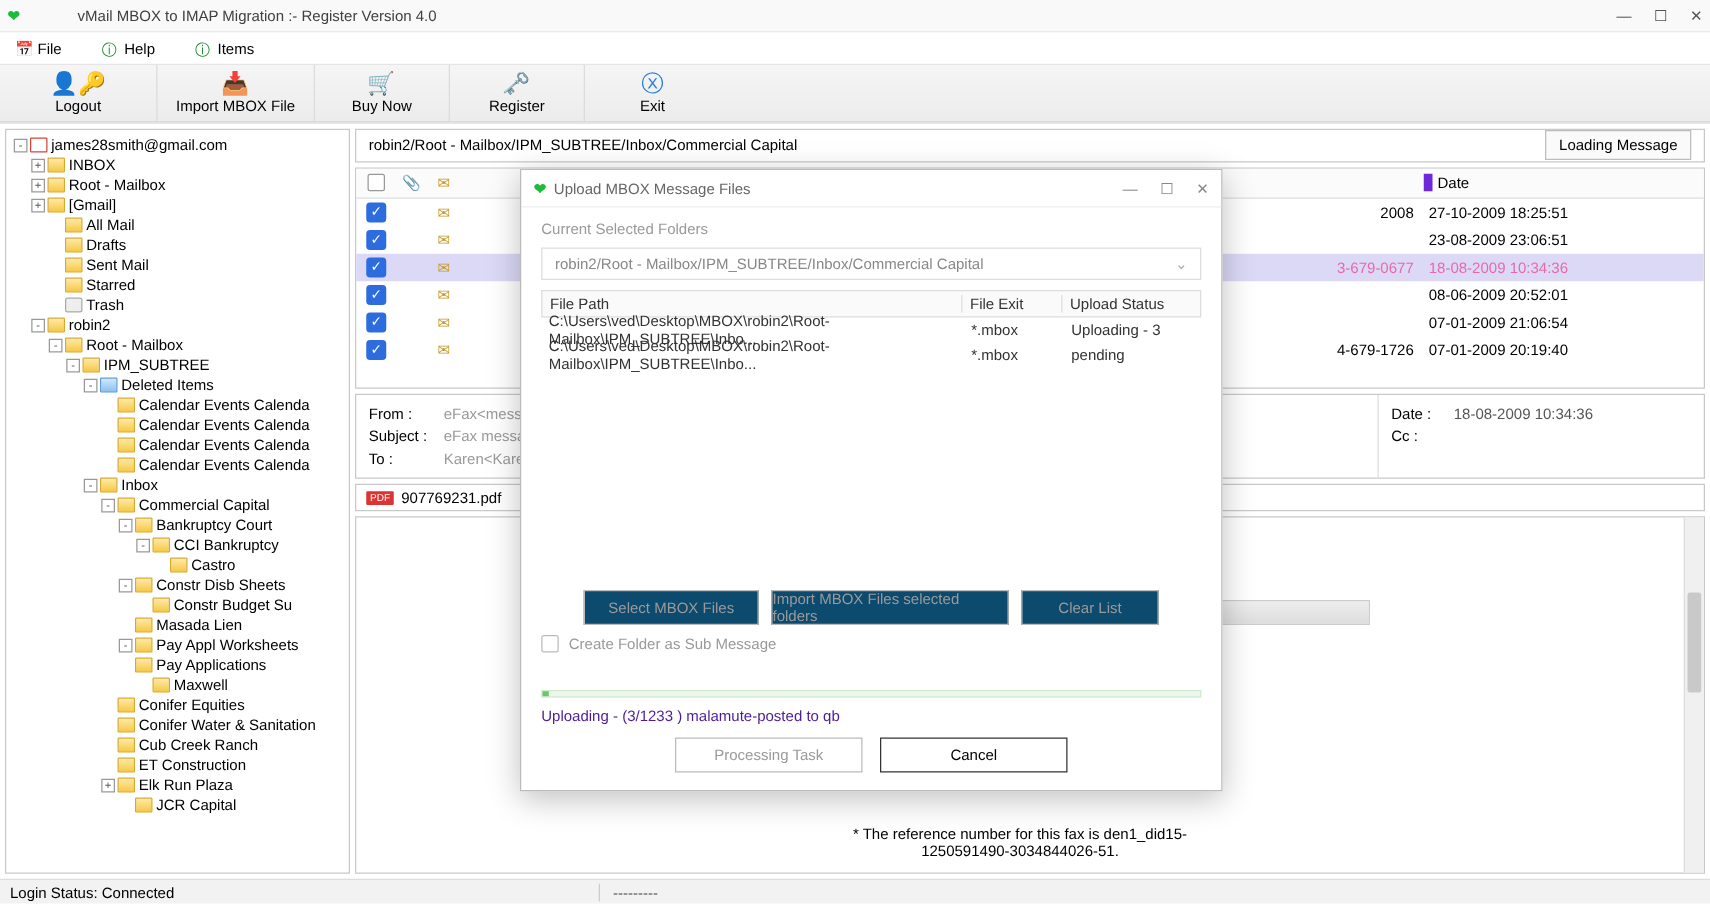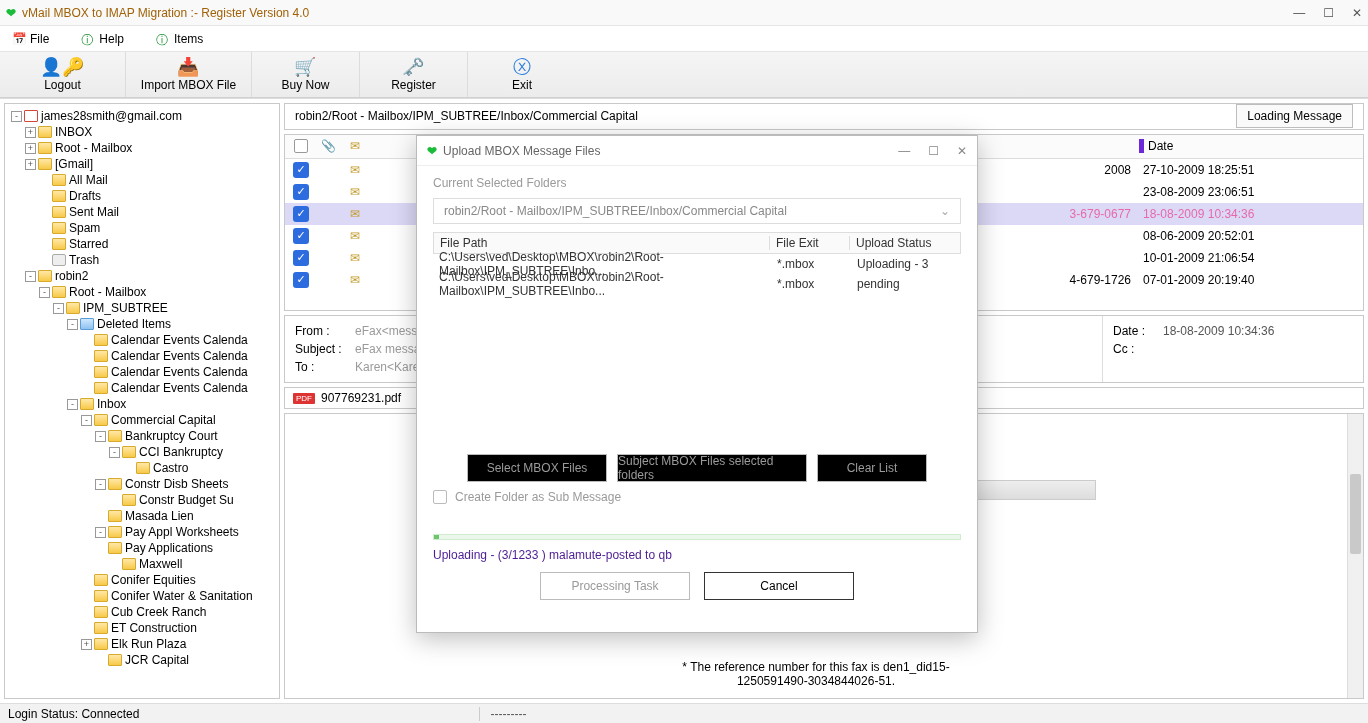--- a/index.html
+++ b/index.html
@@ -1,21 +1,21 @@
 <!DOCTYPE html>
 <html><head>
 <meta charset="utf-8">
 <style>
 * { box-sizing: border-box; margin: 0; padding: 0; font-family: "Segoe UI", Tahoma, sans-serif; font-size: 12px; }
 html, body { width: 1368px; height: 723px; overflow: hidden; background: #fff; }
 
 
 .titlebar { height: 26px; background: #f9f9f9; display: flex; align-items: center; padding: 0 6px; border-bottom: 1px solid #e5e5e5; }
 .titlebar .logo { color: #1abc3a; font-weight: bold; margin-right: 6px; }
-.titlebar .title { color: #a16207; }
+.titlebar .title { color: #404040; margin-left: 40px; }
 .titlebar .winbtns { margin-left: auto; display: flex; gap: 18px; color: #555; font-size: 14px; }
 
 
 .menubar { height: 26px; background: #fff; display: flex; align-items: center; gap: 32px; padding: 0 12px; border-bottom: 1px solid #e5e5e5; }
 .menuitem { display: flex; align-items: center; gap: 4px; color: #000; }
 .menuitem .mi-icon { display:inline-flex; width:14px; height:14px; }
 
 
 .toolbar { height: 46px; background: linear-gradient(#f5f5f5,#ececec); display: flex; align-items: center; border-bottom: 1px solid #d0d0d0; }
 .tbtn { width: 126px; height: 100%; display:flex; flex-direction:column; align-items:center; justify-content:center; gap:2px; border-right:1px solid #dcdcdc; color:#000; }
@@ -85,28 +85,28 @@
 .modal .mtitle .wbtns{margin-left:auto;display:flex;gap:18px;color:#888;font-size:13px}
 .modal .mbody{flex:1;padding:10px 16px;display:flex;flex-direction:column;gap:8px}
 .modal .lbl{color:#9a9a9a}
 .modal .pathbox{border:1px solid #ddd;height:26px;display:flex;align-items:center;padding:0 10px;color:#888;justify-content:space-between}
 .modal .tablehdr{display:flex;border:1px solid #ddd;height:22px;align-items:center;background:#fafafa;color:#333}
 .modal .th1{flex:1;padding-left:6px;border-right:1px solid #ddd}
 .modal .th2{width:80px;padding-left:6px;border-right:1px solid #ddd}
 .modal .th3{width:110px;padding-left:6px}
 .modal .trow{display:flex;height:20px;align-items:center;color:#333}
 .modal .btnrow{display:flex;gap:10px;justify-content:center;margin-top:auto}
-.modal .mbtn{border:1px solid #bbb;background:#000000;color:#9a9a9a;height:28px;width:140px;display:flex;align-items:center;justify-content:center}
+.modal .mbtn{border:1px solid #bbb;background:#0c4a6e;color:#9a9a9a;height:28px;width:140px;display:flex;align-items:center;justify-content:center}
 .modal .mbtn.wide{width:190px}
 .modal .chkrow{display:flex;align-items:center;gap:8px;color:#9a9a9a}
 .modal .chkbox{width:14px;height:14px;border:1px solid #bbb;border-radius:2px}
 .modal .prog{height:6px;border:1px solid #cfeccf;background:#eaf7ea;position:relative}
 .modal .prog .fill{position:absolute;left:0;top:0;bottom:0;width:1%;background:#6cc46c}
 .modal .status{color:#4c1d95}
-.modal .footbtns{display:flex;gap:14px;justify-content:center;padding-bottom:32px}
+.modal .footbtns{display:flex;gap:14px;justify-content:center;padding-bottom:14px}
 .modal .fbtn{border:1px solid #333;height:28px;width:150px;display:flex;align-items:center;justify-content:center}
 .modal .fbtn.ghost{border:1px solid #bbb;color:#9a9a9a}
 
 
 .statusbar{position:absolute;left:0;right:0;bottom:0;height:20px;background:#f2f2f2;border-top:1px solid #ddd;display:flex;align-items:center;padding:0 8px;color:#000;gap:20px}
 .statusbar .cell{border-left:1px solid #ccc;padding-left:10px;color:#555}
 .statusbar .first{border:none;padding-left:0;color:#000}
 
 .app { position:relative; width:1368px; height:723px; }
 </style>
@@ -204,26 +204,20 @@
           <div class="row">
             <span class="ind w2"></span>
             <span class="spacer"></span>
             <span class="ficon folder-closed"></span>
             <span class="label">Sent Mail</span>
           </div>
           <div class="row">
             <span class="ind w2"></span>
             <span class="spacer"></span>
             <span class="ficon folder-closed"></span>
-            <span class="label">Spam</span>
-          </div>
-          <div class="row">
-            <span class="ind w2"></span>
-            <span class="spacer"></span>
-            <span class="ficon folder-closed"></span>
             <span class="label">Starred</span>
           </div>
           <div class="row">
             <span class="ind w2"></span>
             <span class="spacer"></span>
             <span class="ficon folder-trash"></span>
             <span class="label">Trash</span>
           </div>
           <div class="row">
             <span class="ind w1"></span>
@@ -386,21 +380,21 @@
 
     <div class="msglist">
       <div class="msghead">
         <div class="col-chk">
               <span class="cb-empty"></span>
             </div>
         <div class="col-att">📎</div>
         <div class="col-env">✉</div>
         <div class="col-from"></div>
         <div class="col-subj"></div>
-        <div class="col-date" style="border-left:5px solid #6d28d9">Date</div>
+        <div class="col-date" style="border-left:7px solid #6d28d9">Date</div>
       </div>
       <div id="msgrows">
             <div class="msgrow">
               <div class="col-chk">
                 <span class="cb-blue">✓</span>
               </div>
               <div class="col-att"></div>
               <div class="col-env">✉</div>
               <div class="col-from"></div>
               <div class="col-subj" style="text-align:right;padding-right:8px">2008</div>
@@ -437,21 +431,21 @@
               <div class="col-date">08-06-2009 20:52:01</div>
             </div>
             <div class="msgrow">
               <div class="col-chk">
                 <span class="cb-blue">✓</span>
               </div>
               <div class="col-att"></div>
               <div class="col-env">✉</div>
               <div class="col-from"></div>
               <div class="col-subj" style="text-align:right;padding-right:8px"></div>
-              <div class="col-date">10-01-2009 21:06:54</div>
+              <div class="col-date">07-01-2009 21:06:54</div>
             </div>
             <div class="msgrow">
               <div class="col-chk">
                 <span class="cb-blue">✓</span>
               </div>
               <div class="col-att"></div>
               <div class="col-env">✉</div>
               <div class="col-from"></div>
               <div class="col-subj" style="text-align:right;padding-right:8px">4-679-1726</div>
               <div class="col-date">07-01-2009 20:19:40</div>
@@ -537,21 +531,21 @@
             <div class="trow">
               <div class="th1" style="border:none">C:\Users\ved\Desktop\MBOX\robin2\Root-Mailbox\IPM_SUBTREE\Inbo...</div>
               <div class="th2" style="border:none">*.mbox</div>
               <div class="th3">pending</div>
             </div>
           </div>
     </div>
     <div style="height:90px"></div>
     <div class="btnrow">
       <div class="mbtn">Select MBOX Files</div>
-      <div class="mbtn wide">Subject MBOX Files selected folders</div>
+      <div class="mbtn wide">Import MBOX Files selected folders</div>
       <div class="mbtn" style="width:110px">Clear List</div>
     </div>
     <div class="chkrow">
       <span class="chkbox"></span>
       <span>Create Folder as Sub Message</span>
     </div>
     <div style="height:14px"></div>
     <div class="prog">
           <div class="fill"></div>
         </div>

